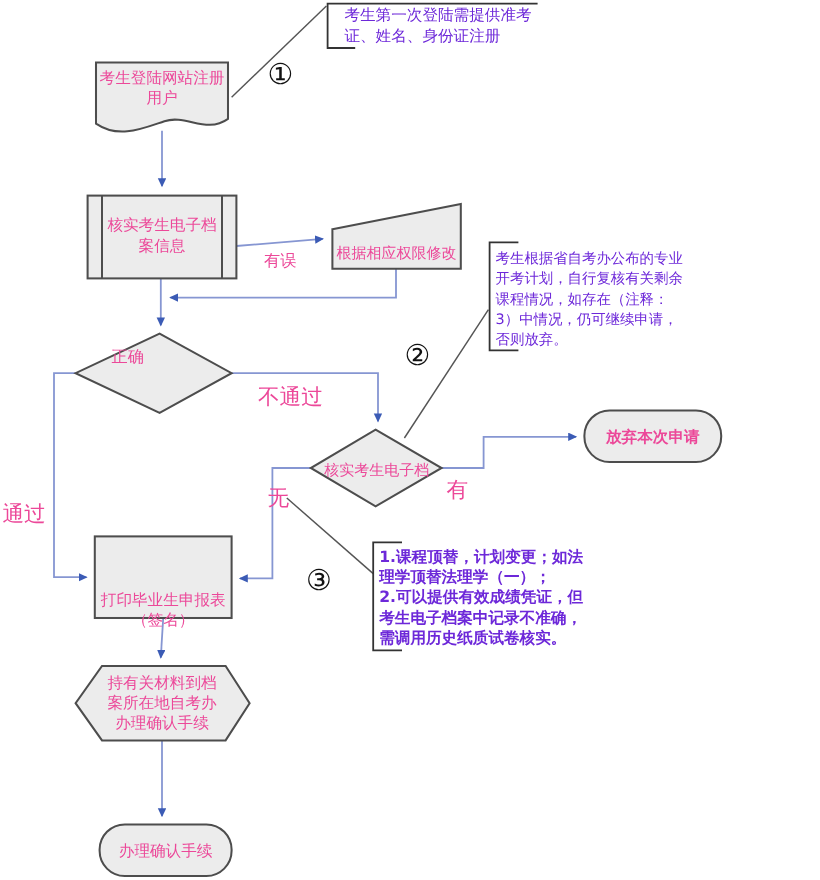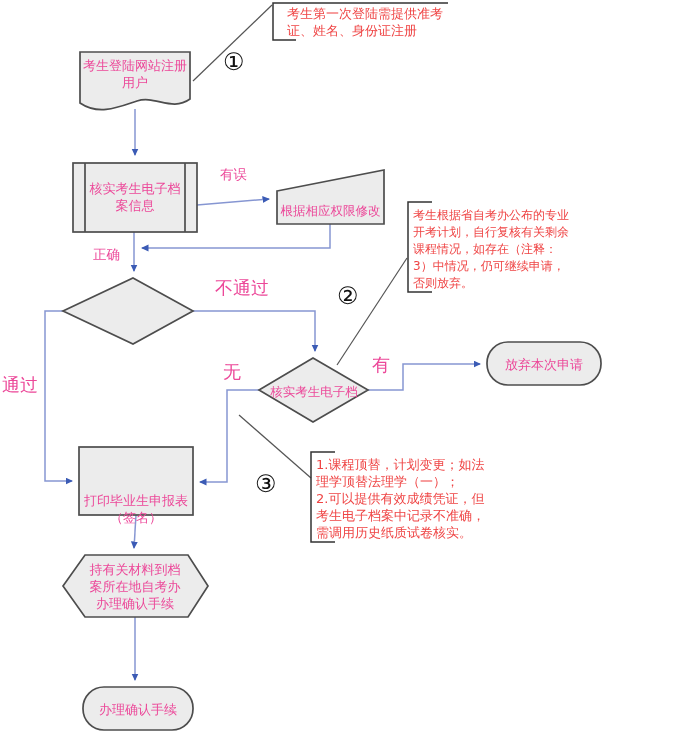--- a/index.html
+++ b/index.html
@@ -18,23 +18,23 @@
     text-align:center;
     font-size:13px;
     line-height:17px;
     color:#ec4899;
   }
   .node-label{font-size:13px;line-height:17px;}
   .note{
     text-align:left;
     font-size:13px;
     line-height:17px;
-    color:#ef4444;
+    color:#6d28d9;
   }
-  .edge-label{font-size:13.5px;line-height:15px;white-space:nowrap;}
+  .edge-label{font-size:13.5px;line-height:15px;white-space:nowrap;margin-top:44px;}
   .edge-label.big{font-size:18px;}
   .marker-num{
     position:absolute;
     font-size:24px;
     line-height:24px;
     color:#111;
   }
 </style>
 </head>
 <body>
@@ -87,21 +87,21 @@
       <rect x="83" y="687" width="110" height="43" rx="21" ry="21"></rect>
     </g>
   </svg>
 
   <div class="txt node-label" style="left:80px;top:57px;width:110px;">考生登陆网站注册
 用户</div>
   <div class="txt node-label" style="left:86px;top:180px;width:98px;">核实考生电子档
 案信息</div>
   <div class="txt node-label" style="left:277px;top:202px;width:107px;font-size:12.5px;">根据相应权限修改</div>
   <div class="txt node-label" style="left:259px;top:383px;width:110px;font-size:12.5px;">核实考生电子档</div>
-  <div class="txt node-label" style="left:487px;top:356px;width:114px;">放弃本次申请</div>
+  <div class="txt node-label" style="left:487px;top:356px;width:114px;font-weight:bold;">放弃本次申请</div>
   <div class="txt node-label" style="left:79px;top:492px;width:114px;">打印毕业生申报表
 （签名）</div>
   <div class="txt node-label" style="left:73px;top:561px;width:124px;">持有关材料到档
 案所在地自考办
 办理确认手续</div>
   <div class="txt node-label" style="left:83px;top:701px;width:110px;">办理确认手续</div>
 
   <div class="txt edge-label" style="left:220px;top:167px;">有误</div>
   <div class="txt edge-label" style="left:93px;top:247px;">正确</div>
   <div class="txt edge-label big" style="left:215px;top:280px;">不通过</div>
@@ -113,19 +113,19 @@
   <span class="marker-num" style="left:337px;top:284px;">②</span>
   <span class="marker-num" style="left:255px;top:472px;">③</span>
 
   <div class="txt note" style="left:287px;top:6px;width:175px;font-size:13px;line-height:16.5px;">考生第一次登陆需提供准考
 证、姓名、身份证注册</div>
   <div class="txt note" style="left:413px;top:207px;width:172px;font-size:12px;line-height:17px;">考生根据省自考办公布的专业
 开考计划，自行复核有关剩余
 课程情况，如存在（注释：
 3）中情况，仍可继续申请，
 否则放弃。</div>
-  <div class="txt note" style="left:316px;top:456px;width:190px;font-size:13px;line-height:17px;">1.课程顶替，计划变更；如法
+  <div class="txt note" style="left:316px;top:456px;width:190px;font-size:13px;line-height:17px;font-weight:bold;">1.课程顶替，计划变更；如法
 理学顶替法理学（一）；
 2.可以提供有效成绩凭证，但
 考生电子档案中记录不准确，
 需调用历史纸质试卷核实。</div>
 
 </div>
 
 </body></html>

